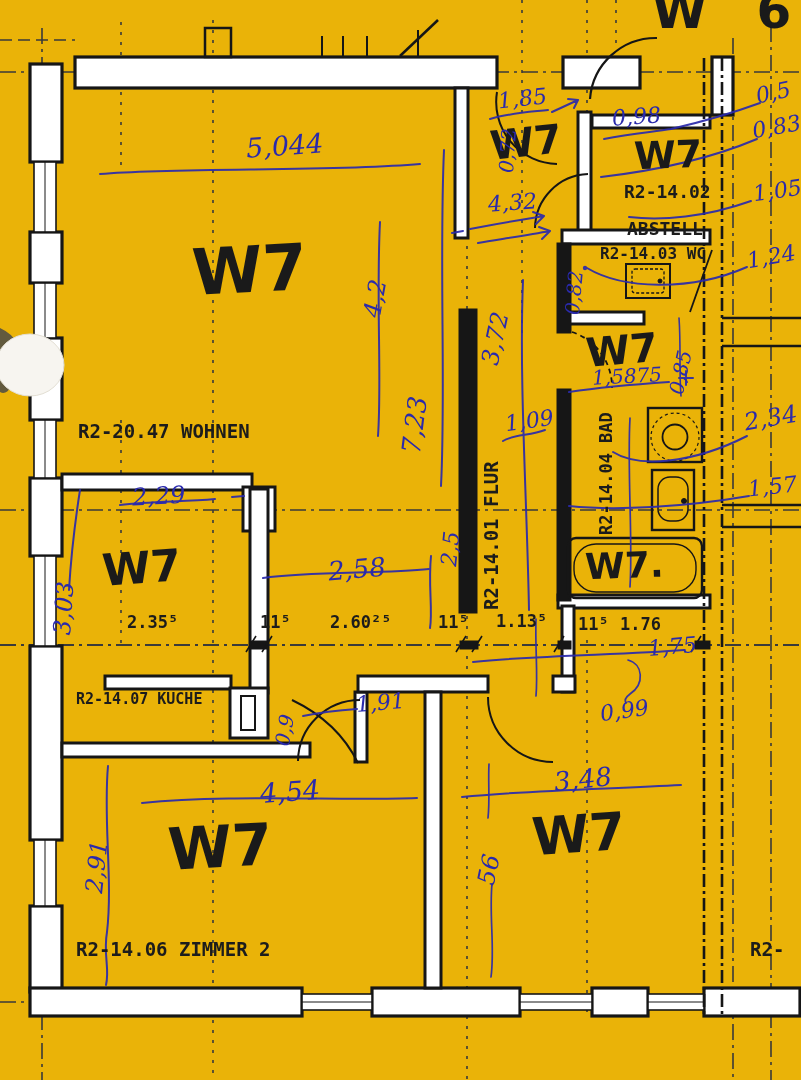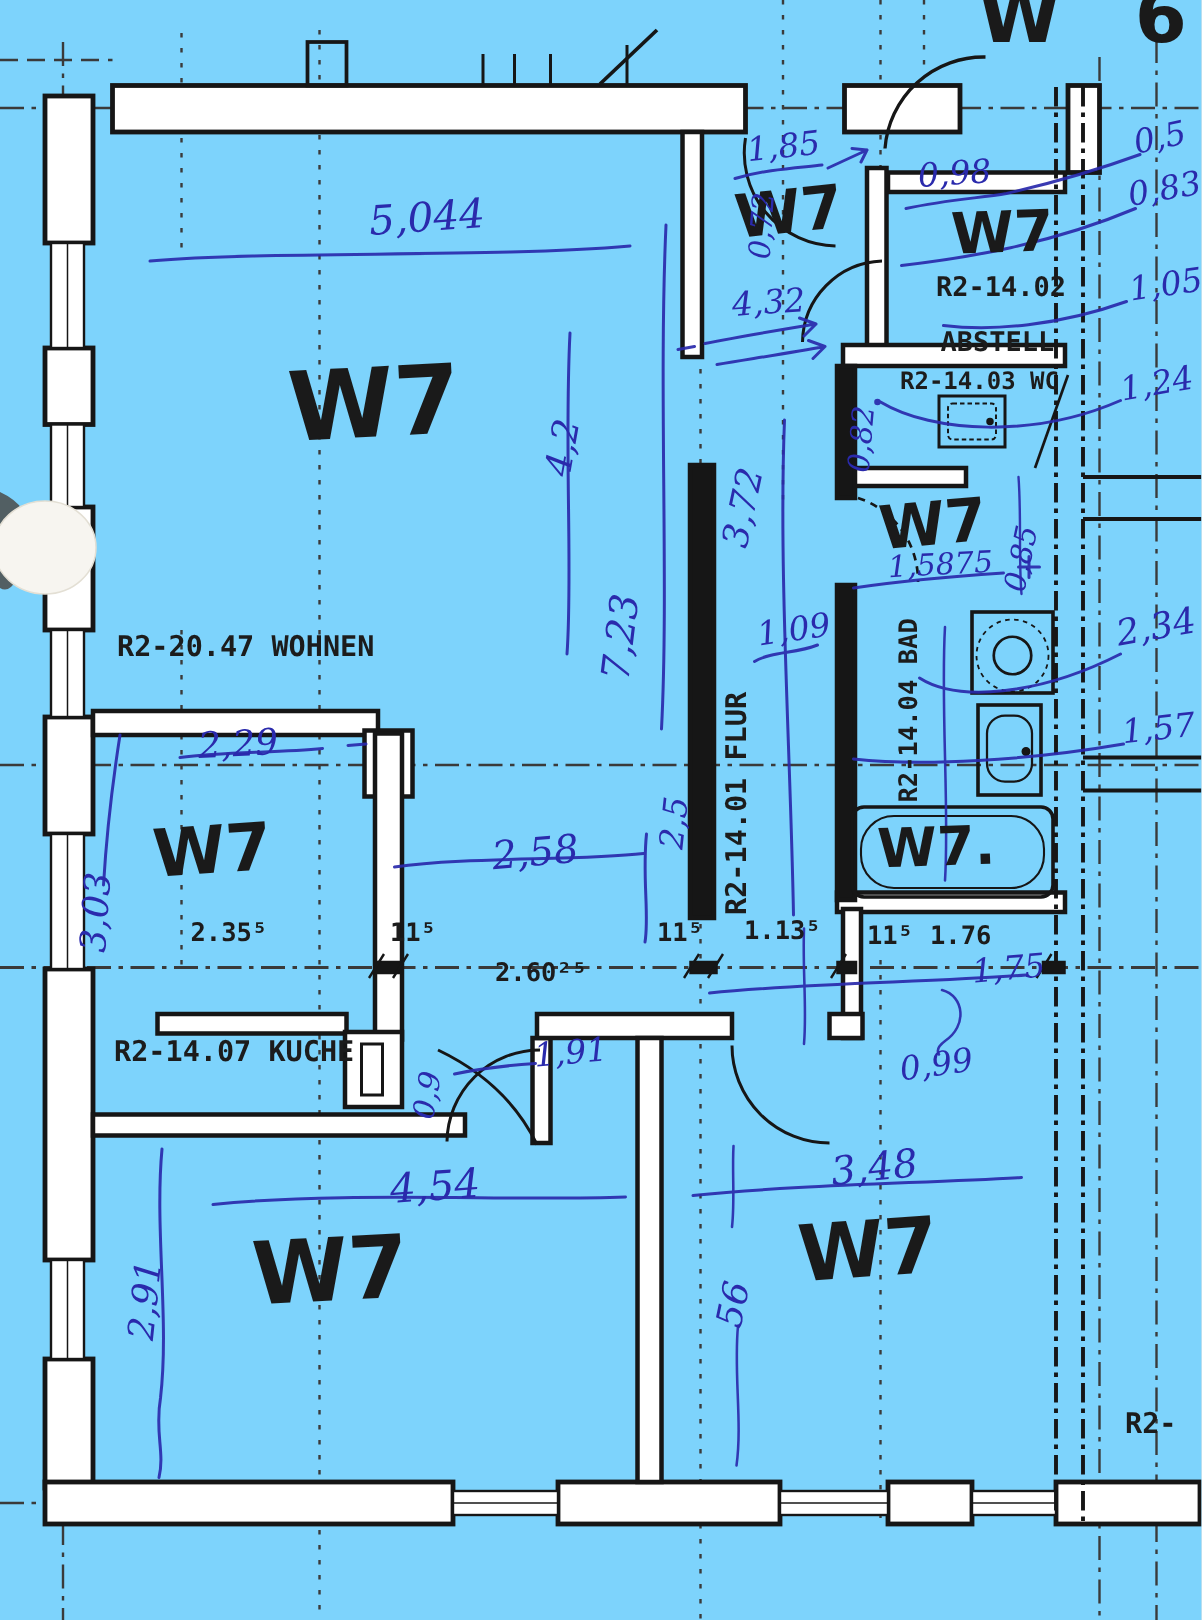--- a/index.html
+++ b/index.html
@@ -1,16 +1,16 @@
 <!DOCTYPE html>
 <html><head>
 <meta charset="utf-8">
 <style>
   html,body{margin:0;padding:0;background:#e8e8e8;}
-  .stage{position:relative;width:801px;height:1080px;background:#7dd3fc;overflow:hidden;
+  .stage{position:relative;width:801px;height:1080px;background:#eab308;overflow:hidden;
          font-family:"DejaVu Sans",sans-serif;}
   .stage svg{position:absolute;left:0;top:0;}
   
   .p{position:absolute;font-family:"DejaVu Sans Mono",monospace;font-weight:700;
      color:#1c1c1c;white-space:nowrap;line-height:1;}
   .pv{transform-origin:0 0;transform:rotate(-90deg);}
   
   .w7{position:absolute;font-family:"DejaVu Sans",sans-serif;font-weight:700;
       color:#1a1a1a;white-space:nowrap;line-height:1;}
   
@@ -199,31 +199,32 @@
   <div class="w7" style="left:192px;top:238px;font-size:64px;transform:rotate(-3deg);">W7</div>
   <div class="w7" style="left:490px;top:122px;font-size:40px;transform:rotate(-6deg);">W7</div>
   <div class="w7" style="left:634px;top:136px;font-size:38px;transform:rotate(-2deg);">W7</div>
   <div class="w7" style="left:586px;top:330px;font-size:40px;transform:rotate(-5deg);">W7</div>
   <div class="w7" style="left:585px;top:548px;font-size:36px;transform:rotate(-2deg);">W7.</div>
   <div class="w7" style="left:102px;top:546px;font-size:44px;transform:rotate(-4deg);">W7</div>
   <div class="w7" style="left:168px;top:818px;font-size:58px;transform:rotate(-3deg);">W7</div>
   <div class="w7" style="left:532px;top:808px;font-size:52px;transform:rotate(-4deg);">W7</div>
 
   <div class="p" style="left:78px;top:422px;font-size:19px;">R2-20.47 WOHNEN</div>
-  <div class="p" style="left:76px;top:692px;font-size:19px;">R2-14.07 KUCHE</div>
+  <div class="p" style="left:76px;top:692px;font-size:15px;">R2-14.07 KUCHE</div>
+  <div class="p" style="left:76px;top:940px;font-size:19px;">R2-14.06 ZIMMER 2</div>
   <div class="p" style="left:750px;top:940px;font-size:19px;">R2-</div>
   <div class="p pv" style="left:482px;top:610px;font-size:19px;">R2-14.01 FLUR</div>
   <div class="p pv" style="left:598px;top:535px;font-size:17px;">R2-14.04 BAD</div>
   <div class="p" style="left:624px;top:183px;font-size:18px;">R2-14.02</div>
   <div class="p" style="left:627px;top:220px;font-size:18px;">ABSTELL</div>
   <div class="p" style="left:600px;top:246px;font-size:16px;">R2-14.03 WC</div>
 
   <div class="p" style="left:127px;top:614px;font-size:17px;">2.35⁵</div>
   <div class="p" style="left:260px;top:614px;font-size:17px;">11⁵</div>
-  <div class="p" style="left:330px;top:614px;font-size:17px;margin-top:27px;">2.60²⁵</div>
+  <div class="p" style="left:330px;top:614px;font-size:17px;">2.60²⁵</div>
   <div class="p" style="left:438px;top:614px;font-size:17px;">11⁵</div>
   <div class="p" style="left:496px;top:613px;font-size:17px;">1.13⁵</div>
   <div class="p" style="left:578px;top:616px;font-size:17px;">11⁵</div>
   <div class="p" style="left:620px;top:616px;font-size:17px;">1.76</div>
 
   <div class="hw" style="left:246px;top:132px;font-size:27px;transform:rotate(-4deg);">5,044</div>
   <div class="hw hv" style="left:360px;top:315px;font-size:24px;transform:rotate(-80deg);">4,2</div>
   <div class="hw hv" style="left:398px;top:452px;font-size:26px;transform:rotate(-83deg);">7,23</div>
   <div class="hw" style="left:132px;top:484px;font-size:24px;transform:rotate(-3deg);">2,29</div>
   <div class="hw hv" style="left:50px;top:634px;font-size:24px;transform:rotate(-86deg);">3,03</div>

